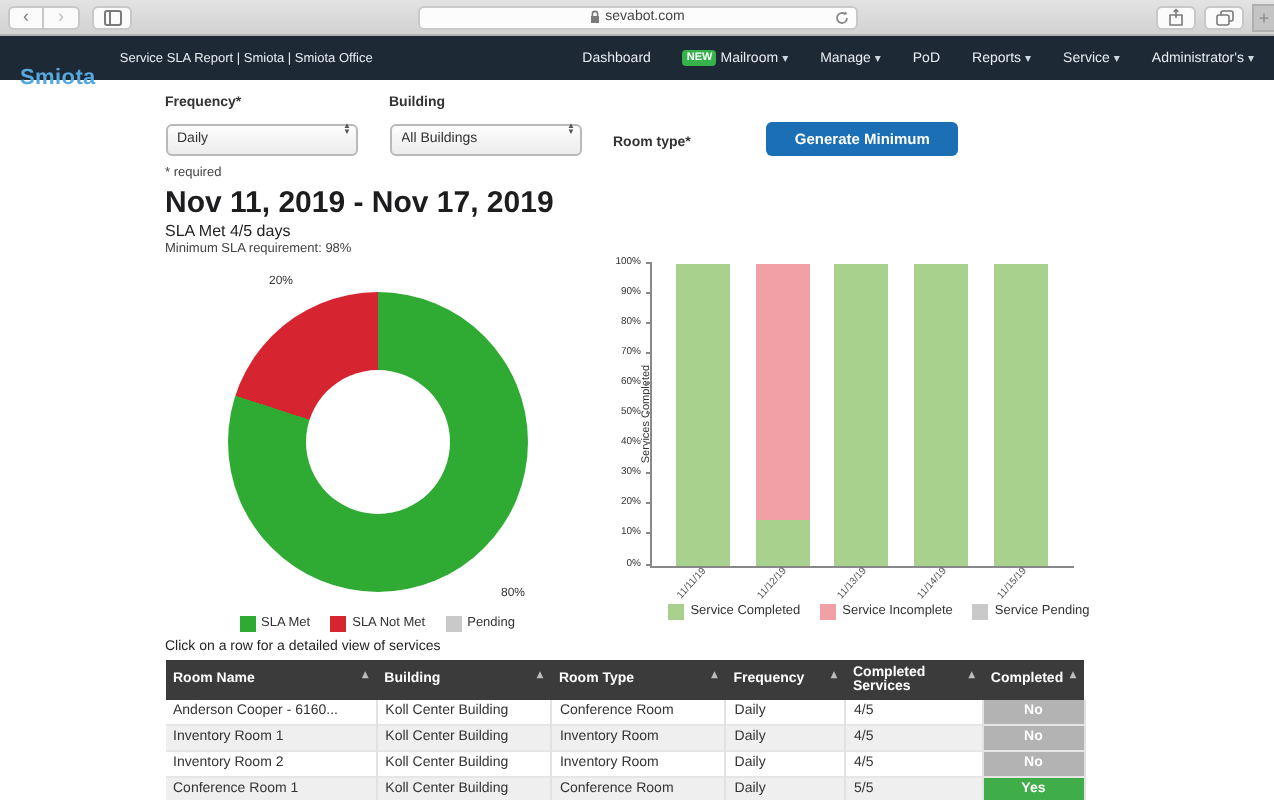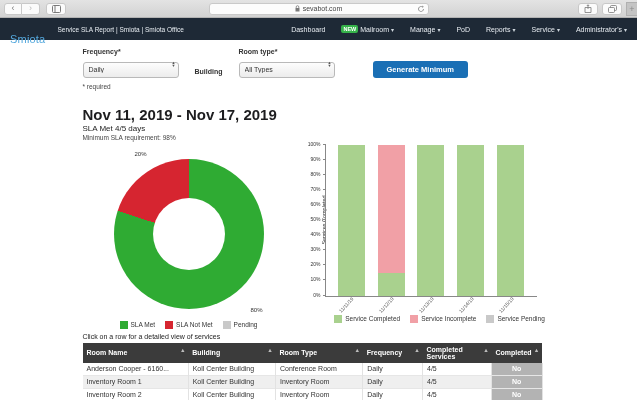--- a/index.html
+++ b/index.html
@@ -22,21 +22,21 @@
     align-items:center; justify-content:center; font-size:7px; color:#444; gap:3px; }
   .url-refresh { position:absolute; right:3px; top:1px; }
   .chrome-right { margin-left:auto; display:flex; gap:4px; align-items:center; }
   .chrome-right .chrome-btn { width:20px; }
   .newtab-btn { width:12px; height:14px; background:#c4c4c4; border:1px solid #b0b0b0;
     color:#8a8a8a; font-size:9px; display:flex; align-items:center; justify-content:center;
     margin-right:-5px; }
 
   
   .navbar { height:22px; background:#1e2936; display:flex; align-items:center; padding:0 10px; }
-  .brand { color:#54a8dd; font-weight:normal; font-size:11px; letter-spacing:.2px;margin-top:20px; }
+  .brand { color:#54a8dd; font-weight:bold; font-size:11px; letter-spacing:.2px;margin-top:20px; }
   .nav-subtitle { color:#e8edf2; font-size:6.5px; margin-left:12px; }
   .nav-menu { margin-left:auto; display:flex; align-items:center; gap:16px; }
   .nav-item { color:#e8edf2; font-size:7px; display:flex; align-items:center; gap:2px;
     cursor:default; white-space:nowrap; }
   .nav-caret { font-size:6px; color:#cfd6dd; }
   .badge { background:#36b24a; color:#fff; font-size:5.5px; font-weight:bold;
     padding:1px 2px; border-radius:2px; }
 
   
   .content { width:472px; margin:0 auto; padding-top:8px; }
@@ -50,21 +50,21 @@
     border:1px solid #b9b9b9; border-radius:3px; padding:0 14px 0 5px;
     font-family:"Liberation Sans", sans-serif; }
   .stepper { position:absolute; right:3px; top:3px; display:flex; flex-direction:column;
     line-height:.8; pointer-events:none; }
   .stepper span { font-size:4px; color:#555; }
   .generate-btn { background:#1a6fb5; color:#fff; border:none; border-radius:3px;
     font-size:7.5px; font-weight:bold; height:17px; padding:0 14px; margin-left:22px;
     margin-bottom:0; font-family:"Liberation Sans", sans-serif; cursor:pointer; }
   .required-note { font-size:6.5px; color:#444; margin-top:5px; }
 
-  .report-title { font-size:15px; font-weight:bold; color:#1d1d1f; margin-top:16px; }
+  .report-title { font-size:15px; font-weight:bold; color:#1d1d1f; margin-top:3px; }
   .sla-summary { font-size:8px; font-weight:normal; color:#222; margin-top:1px; }
   .min-req { font-size:6.5px; color:#444; margin-top:1px; }
 
   
   .charts-row { display:flex; margin-top:4px; }
   .donut-col { width:212px; display:flex; flex-direction:column; align-items:center; }
   .donut-wrap { position:relative; width:196px; height:168px; }
   .donut { position:absolute; left:23px; top:14px; width:150px; height:150px; border-radius:50%; }
   .donut::after { content:""; position:absolute; left:50%; top:50%; width:72px; height:72px;
     background:#fff; border-radius:50%; transform:translate(-50%,-50%); }
@@ -192,27 +192,27 @@
   <div class="filters">
     <div class="filter-field">
       <span class="filter-label">Frequency*</span>
       <span class="select-wrap"><select class="filter-select"><option>Daily</option></select><span class="stepper">
             <span>▲</span>
             <span>▼</span>
           </span></span>
     </div>
     <div class="filter-field">
       <span class="filter-label">Building</span>
-    </div>
-    <div class="filter-field">
-      <span class="filter-label">Room type*</span>
-      <span class="select-wrap"><select class="filter-select"><option>All Types</option></select><span class="stepper">
+      <span class="select-wrap"><select class="filter-select"><option>All Buildings</option></select><span class="stepper">
             <span>▲</span>
             <span>▼</span>
           </span></span>
+    </div>
+    <div class="filter-field">
+      <span class="filter-label">Room type*</span>
     </div>
     <button class="generate-btn">Generate Minimum</button>
   </div>
   <div class="required-note">* required</div>
 
   <div class="report-title">Nov 11, 2019 - Nov 17, 2019</div>
   <div class="sla-summary">SLA Met 4/5 days</div>
   <div class="min-req">Minimum SLA requirement: 98%</div>
 
   <div class="charts-row">

